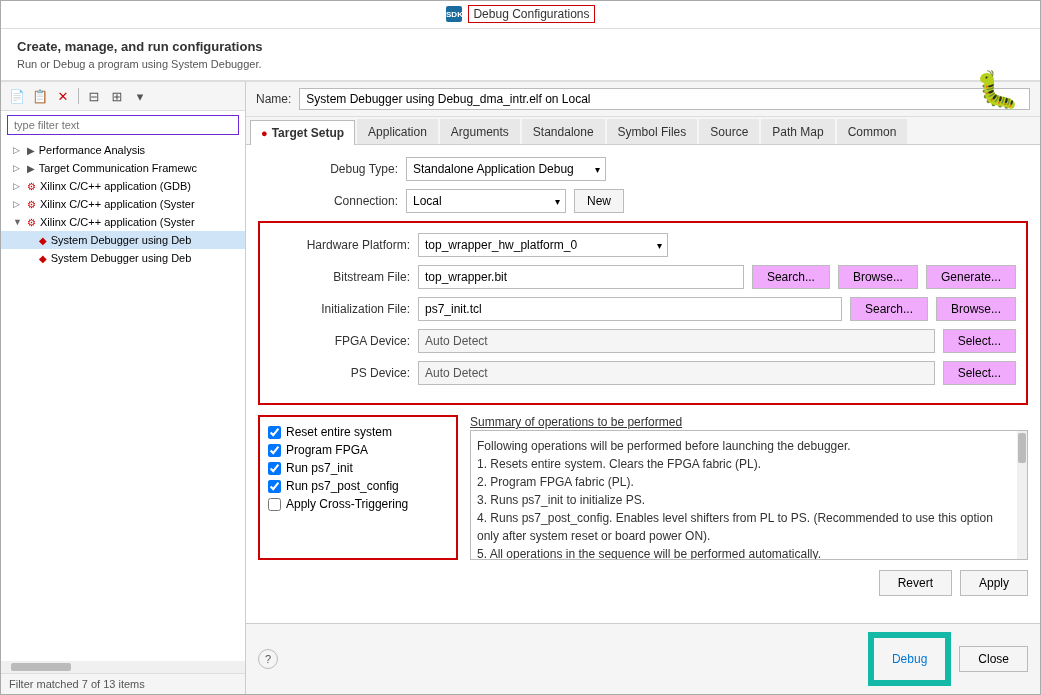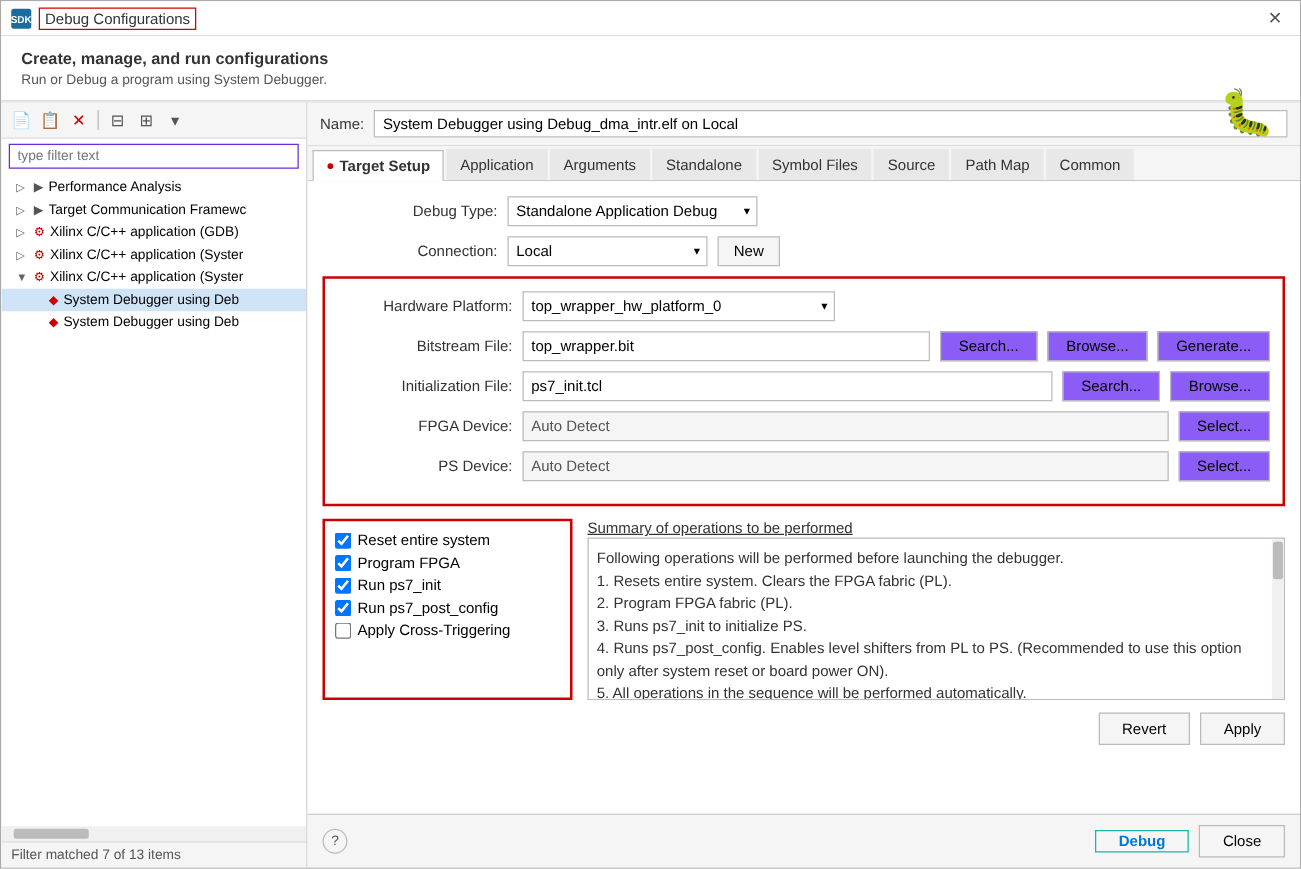--- a/index.html
+++ b/index.html
@@ -1,20 +1,20 @@
 <!DOCTYPE html>
 <html><head>
   <meta charset="utf-8">
   <style>
     * { box-sizing: border-box; margin: 0; padding: 0; font-family: 'Segoe UI', Arial, sans-serif; font-size: 12px; }
     body { background: #f0f0f0; width: 1041px; height: 695px; overflow: hidden; }
     
     .window { width: 1041px; height: 695px; background: #f5f5f5; border: 1px solid #aaa; display: flex; flex-direction: column; }
     
-    .title-bar { background: #fff; border-bottom: 1px solid #ddd; padding: 4px 8px; display: flex; align-items: flex-end; justify-content: space-between; height: 28px; }
+    .title-bar { background: #fff; border-bottom: 1px solid #ddd; padding: 4px 8px; display: flex; align-items: center; justify-content: space-between; height: 28px; flex-direction: column; }
     .title-bar-left { display: flex; align-items: center; gap: 6px; }
     .title-text { font-size: 12px; font-weight: normal; color: #333; border: 1.5px solid #cc0000; padding: 1px 4px; }
     .title-close { font-size: 14px; cursor: pointer; color: #555; background: none; border: none; padding: 2px 6px; }
     
     .sdk-icon { width: 16px; height: 16px; background: #1a6b9e; color: white; font-size: 8px; font-weight: bold; display: flex; align-items: center; justify-content: center; border-radius: 2px; }
     
     .header-section { background: #fff; padding: 10px 16px; border-bottom: 1px solid #ddd; }
     .header-title { font-weight: bold; font-size: 13px; color: #333; margin-bottom: 4px; }
     .header-sub { font-size: 11px; color: #555; }
     
@@ -52,29 +52,29 @@
     .form-row { display: flex; align-items: center; margin-bottom: 8px; gap: 8px; }
     .form-label { min-width: 140px; font-size: 12px; color: #333; text-align: right; }
     .form-input { flex: 1; padding: 4px 6px; border: 1px solid #bbb; font-size: 12px; background: #fff; }
     .form-select { padding: 4px 6px; border: 1px solid #bbb; font-size: 12px; background: #fff; min-width: 200px; appearance: none; cursor: pointer; }
     .select-wrapper { position: relative; display: inline-block; }
     .select-wrapper::after { content: '▾'; position: absolute; right: 6px; top: 50%; transform: translateY(-50%); pointer-events: none; font-size: 10px; }
     
     .hardware-box { border: 2px solid #cc0000; padding: 10px; margin-bottom: 10px; }
     .checkbox-section { border: 2px solid #cc0000; padding: 8px; display: inline-block; min-width: 200px; }
     
-    .btn { padding: 4px 14px; border: 1px solid #bbb; background: #8b5cf6; font-size: 12px; cursor: pointer; white-space: nowrap; }
+    .btn { padding: 4px 14px; border: 1px solid #bbb; background: #f0abfc; font-size: 12px; cursor: pointer; white-space: nowrap; }
     .btn-new { padding: 4px 12px; border: 1px solid #bbb; background: #f5f5f5; font-size: 12px; cursor: pointer; }
     .summary-section { flex: 1; }
     .summary-title { font-size: 12px; color: #333; margin-bottom: 1px; text-decoration: underline; }
     .summary-box { border: 1px solid #bbb; padding: 6px; font-size: 11px; color: #333; line-height: 1.5; height: 130px; overflow-y: auto; background: #fff; position: relative; }
     
     .bottom-bar { display: flex; justify-content: flex-end; align-items: center; padding: 8px 12px; gap: 8px; border-top: 1px solid #ccc; background: #f5f5f5; }
     .btn-action { padding: 5px 18px; border: 1px solid #bbb; background: #f5f5f5; font-size: 12px; cursor: pointer; }
-    .btn-debug { padding: 1px 18px; border: 1px solid #14b8a6; background: #f5f5f5; font-size: 12px; cursor: pointer; color: #0078d4; font-weight: bold; }
+    .btn-debug { padding: 14px 18px; border: 6px solid #14b8a6; background: #f5f5f5; font-size: 12px; cursor: pointer; color: #0078d4; font-weight: normal; }
     
     .checkbox-item { display: flex; align-items: center; gap: 5px; margin-bottom: 4px; font-size: 12px; }
     .checkbox-item input { margin: 0; }
     
     .help-icon { width: 20px; height: 20px; border: 1px solid #bbb; border-radius: 50%; display: flex; align-items: center; justify-content: center; font-size: 11px; cursor: pointer; color: #555; background: #f5f5f5; }
     
     .bug-icon { position: absolute; top: 40px; right: 20px; font-size: 36px; }
     
     .sidebar-scrollbar { height: 12px; background: #f0f0f0; display: flex; align-items: center; }
     .sidebar-scroll-thumb { height: 8px; width: 60px; background: #bbb; border-radius: 2px; margin-left: 10px; }

